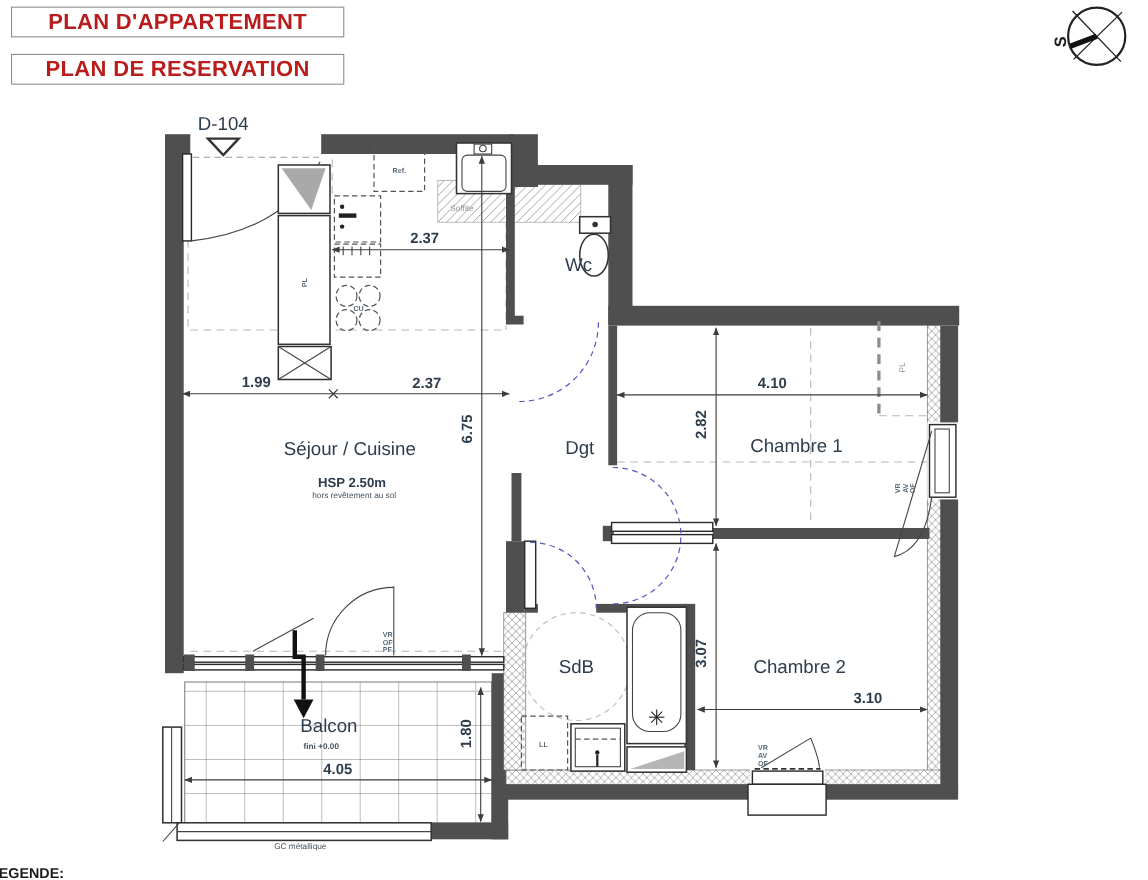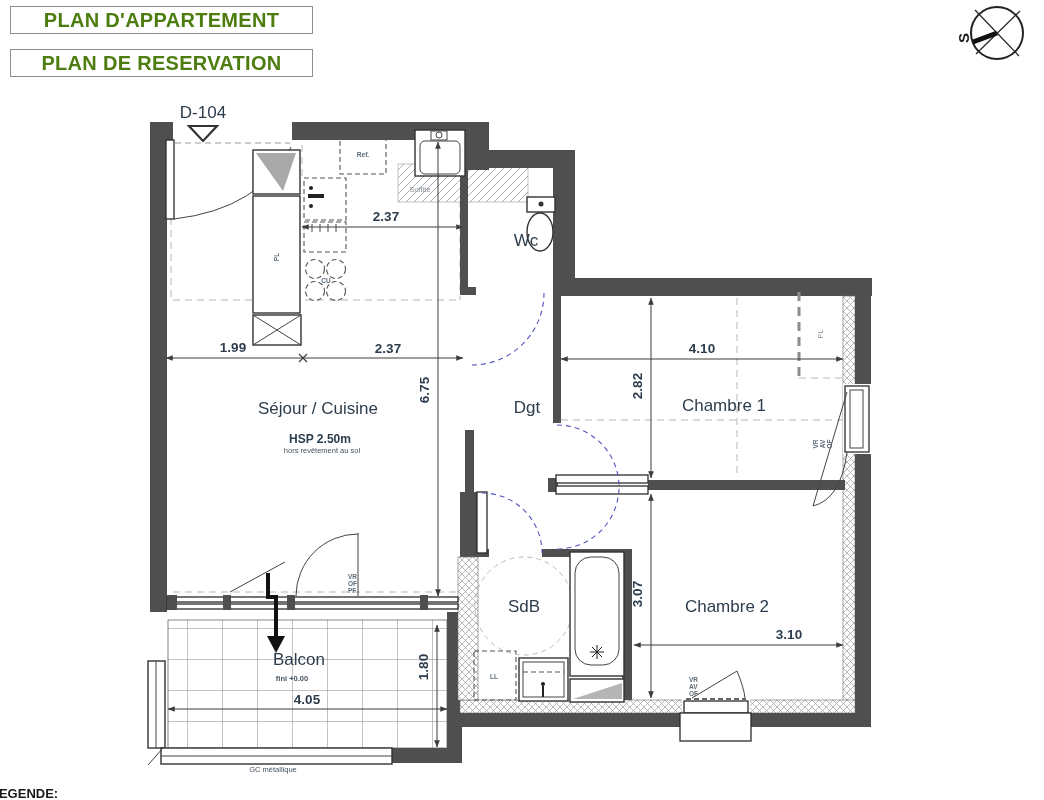--- a/index.html
+++ b/index.html
@@ -1,20 +1,20 @@
 <!DOCTYPE html>
 <html><head>
 <meta charset="utf-8">
 <style>
   html,body{margin:0;padding:0;}
   body{width:1044px;height:800px;position:relative;background:#fff;overflow:hidden;
        font-family:"Liberation Sans",sans-serif;}
   .tbox{position:absolute;left:10px;width:301px;height:26px;border:1px solid #8f8f8f;
         background:#fff;display:flex;align-items:center;justify-content:center;
-        font-size:20px;font-weight:600;color:#4d7c0f;letter-spacing:.3px;white-space:nowrap;}
+        font-size:20px;font-weight:600;color:#b91c1c;letter-spacing:.3px;white-space:nowrap;}
   #title1{top:6px;}
   #title2{top:49px;}
   #legend{position:absolute;left:-9px;top:786px;font-size:13px;font-weight:700;color:#1a1a1a;}
   svg{position:absolute;left:0;top:0;}
   svg text{font-family:"Liberation Sans",sans-serif;}
   .wall{fill:#4f4f4f;stroke:none;}
   .insul{fill:url(#insul);stroke:#6a6a6a;stroke-width:.6;}
   .frame{fill:#fff;stroke:#2b2b2b;stroke-width:1.3;}
   .fix{fill:#fff;stroke:#333;stroke-width:1.4;}
   .thin{fill:none;stroke:#444;stroke-width:1;}

